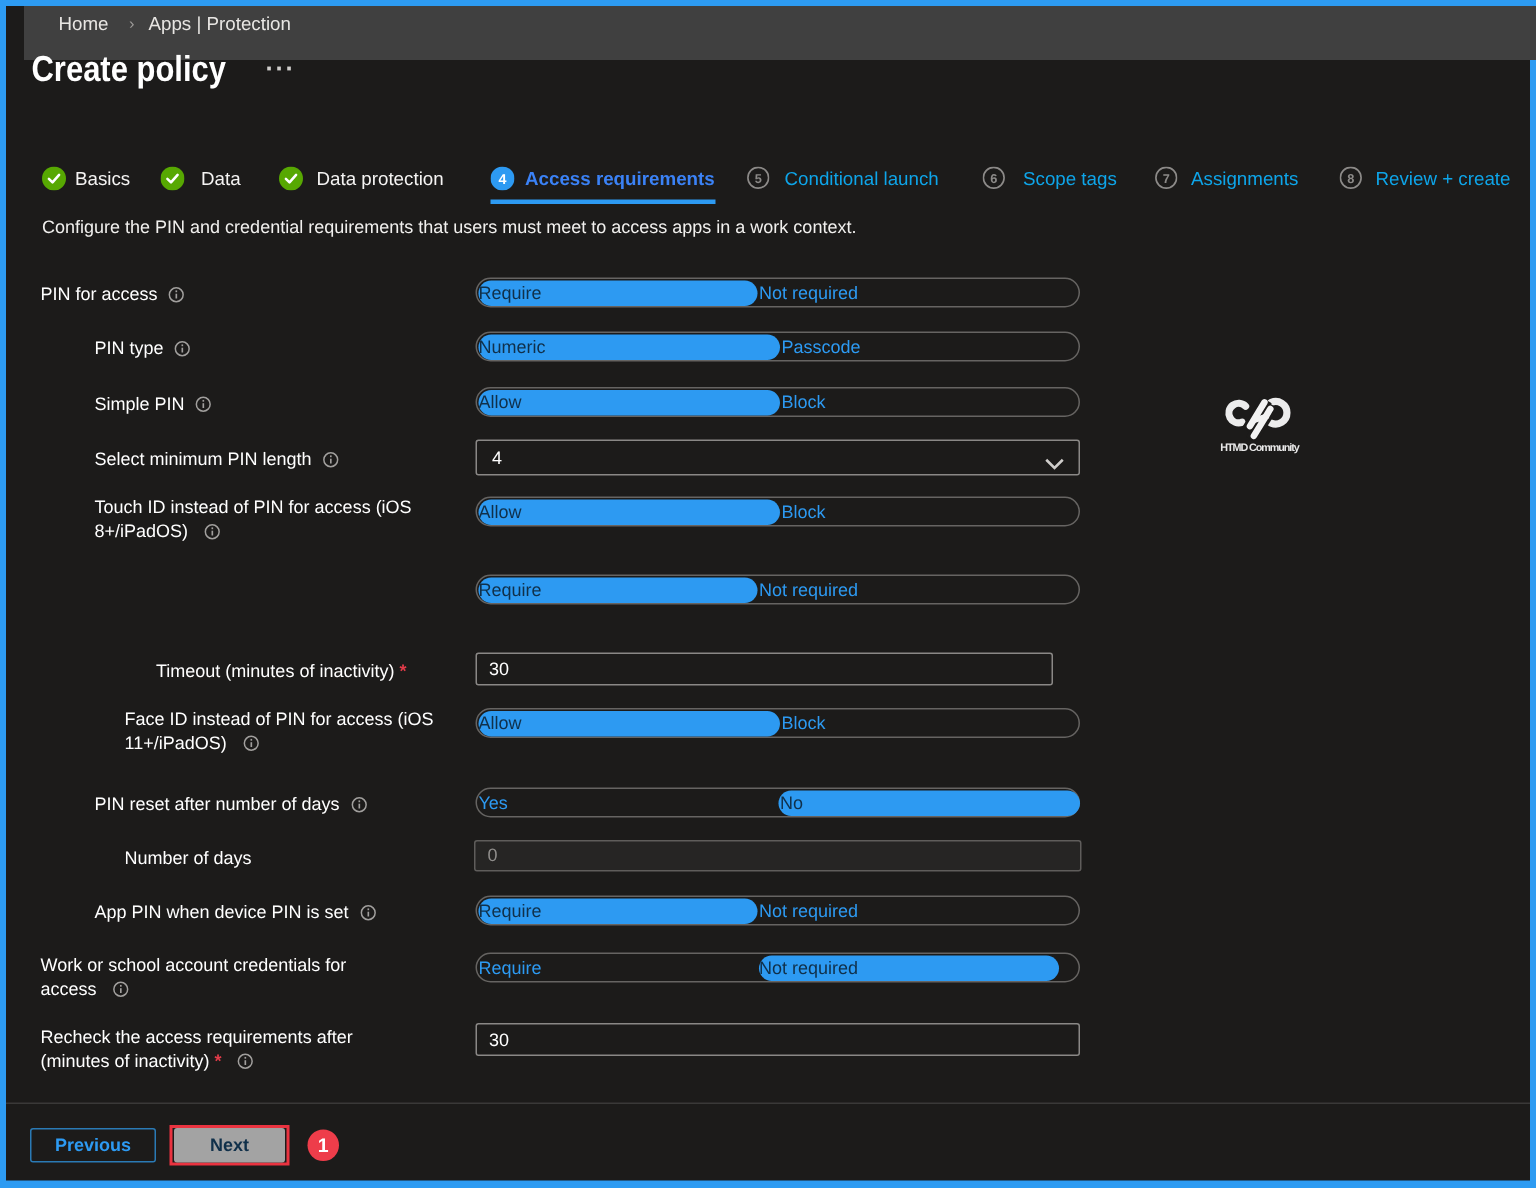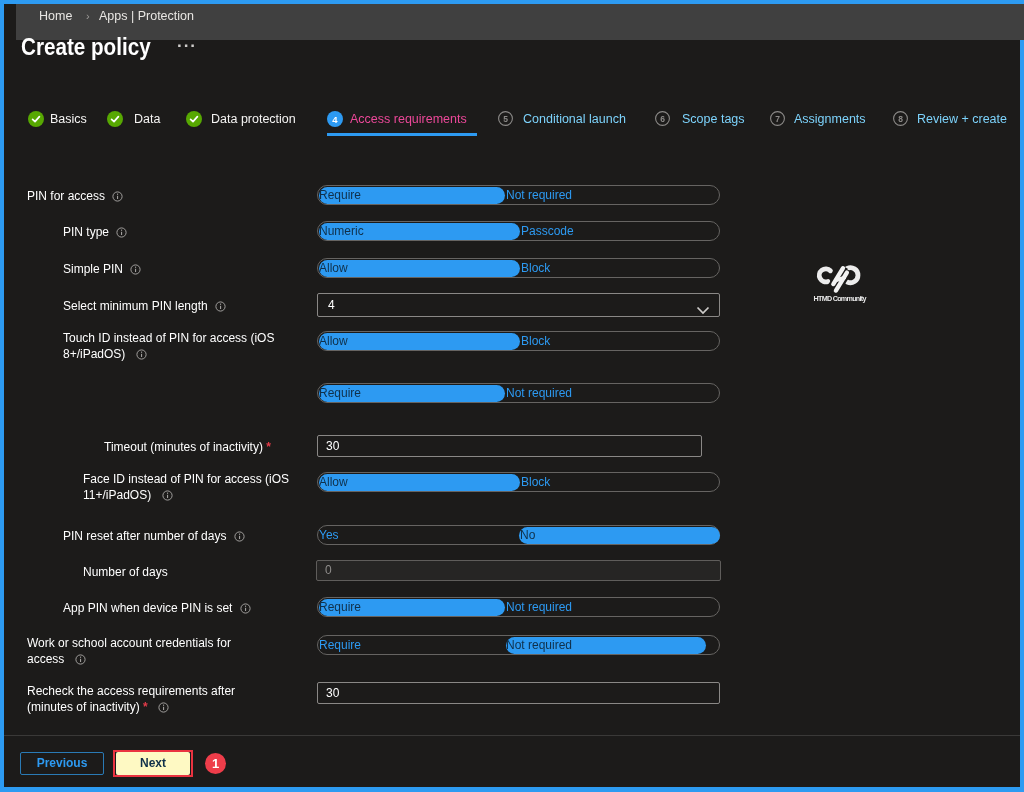--- a/index.html
+++ b/index.html
@@ -4,41 +4,41 @@
 *{margin:0;padding:0;box-sizing:border-box}
 html,body{width:1024px;height:792px;background:#2d9bf2;font-family:"Liberation Sans",sans-serif;overflow:hidden;position:relative}
 #frame{position:absolute;left:4px;top:4px;width:1016px;height:783px;background:#1c1b1a}
 #frame div{position:absolute}
 .crumb{left:12px;top:0;width:100%;height:36px;background:#404040;font-size:12.5px;line-height:25px;color:#e8e6e3}
 .crumb span{position:absolute;top:0}
 .title{left:17px;top:29px;font-size:24px;font-weight:bold;color:#fff;transform:scaleX(0.86);transform-origin:left}
 .dots{left:173px;top:32px;color:#cfcdcb;font-size:17px;font-weight:bold;letter-spacing:1px}
 .tico{top:107px;width:16px;height:16px}
 .tlab{top:108px;font-size:12.5px;color:#f5f4f3;white-space:nowrap}
-.tsel{font-weight:normal;color:#ec4899}
-.tdis{color:#7dd3fc}
+.tsel{font-weight:bold;color:#3b82f6}
+.tdis{color:#0ea5e9}
 .underline{left:323px;top:129px;width:150px;height:2.5px;background:#2d9af2}
 .desc{left:24px;top:140px;font-size:12px;color:#f1f0ee;white-space:nowrap}
 .lbl{font-size:12px;color:#fff;line-height:16px;white-space:nowrap}
 .lbl svg{vertical-align:-2px;margin-left:4px}
 .req{color:#e23b49;font-weight:bold}
 .toggle{left:313px;width:403px;height:20px;border:1px solid #666462;border-radius:10.5px;background:#1c1b1a}
 .fill{top:0.5px;height:17px;background:#2d9af2;border-radius:9px}
 .tbtn{top:0;height:18px;line-height:18px;font-size:12px}
 .selt{color:#10304a}
 .unsel{color:#2d9af2}
 .dd{left:313px;width:403px;height:24px;border:1px solid #8a8886;border-radius:2px;background:#1c1b1a}
 .ddv{position:absolute;left:10px;top:0;line-height:22px;font-size:12px;color:#fff}
 .ddc{position:absolute;right:9px;top:7px}
 .inp{left:313px;height:22px;border:1px solid #8a8886;border-radius:2px;background:#1c1b1a;color:#fff;font-size:12px;line-height:20px;padding-left:8px}
 .dis{background:#262524;border-color:#5f5d5b;color:#8f8d8b}
 .divider{left:0;top:731px;width:100%;height:1px;background:#3a3938}
 .btn-prev{left:16px;top:748px;width:84px;height:23px;border:1px solid #2a7ab5;border-radius:2px;color:#2d9af2;font-size:12px;font-weight:bold;text-align:center;line-height:21px}
 .redbox{left:109px;top:746px;width:80px;height:27px;border:2px solid #ea3340}
-.btn-next{left:112px;top:748px;width:74px;height:23px;background:#fef9c3;border-radius:2px;color:#10304a;font-size:12px;font-weight:bold;text-align:center;line-height:23px}
+.btn-next{left:112px;top:748px;width:74px;height:23px;background:#a3a3a3;border-radius:2px;color:#10304a;font-size:12px;font-weight:bold;text-align:center;line-height:23px}
 .redcircle{left:201px;top:749px;width:21px;height:21px;border-radius:50%;background:#ee3d4a;color:#fff;font-size:13px;font-weight:bold;text-align:center;line-height:21px}
 .logo{left:800px;top:253px;width:64px}
 </style></head>
 <body>
 <div id="frame">
 <div class="crumb">
       <span style="left:23px">Home</span>
       <span style="left:70px;color:#9d9b99;font-size:11px">›</span>
       <span style="left:83px">Apps | Protection</span>
     </div>
@@ -78,20 +78,21 @@
         <circle cx="7.5" cy="7.5" r="6.9" fill="none" stroke="#8c8a88" stroke-width="1.1"></circle>
         <text x="7.5" y="10.7" text-anchor="middle" font-family="Liberation Sans" font-size="8.5" font-weight="bold" fill="#8c8a88">7</text>
       </svg></div>
 <div class="tlab tdis" style="left:790px">Assignments</div>
 <div class="tico" style="left:889px"><svg width="15" height="15" viewBox="0 0 15 15">
         <circle cx="7.5" cy="7.5" r="6.9" fill="none" stroke="#8c8a88" stroke-width="1.1"></circle>
         <text x="7.5" y="10.7" text-anchor="middle" font-family="Liberation Sans" font-size="8.5" font-weight="bold" fill="#8c8a88">8</text>
       </svg></div>
 <div class="tlab tdis" style="left:913px">Review + create</div>
 <div class="underline"></div>
+<div class="desc">Configure the PIN and credential requirements that users must meet to access apps in a work context.</div>
 <div class="lbl" style="left:23px;top:184px">PIN for access <svg class="info" width="11" height="11" viewBox="0 0 11 11">
         <circle cx="5.5" cy="5.5" r="4.6" fill="none" stroke="#a19f9d" stroke-width="1"></circle>
         <rect x="5" y="4.8" width="1.1" height="3.2" fill="#a19f9d"></rect>
         <rect x="5" y="2.6" width="1.1" height="1.2" fill="#a19f9d"></rect>
       </svg></div>
 <div class="toggle" style="top:181px">
       <div class="fill" style="left:1px;width:186px"></div>
       <div class="tbtn selt" style="left:1px;width:187px">Require</div>
       <div class="tbtn unsel" style="left:188px;width:214px">Not required</div>
     </div>

